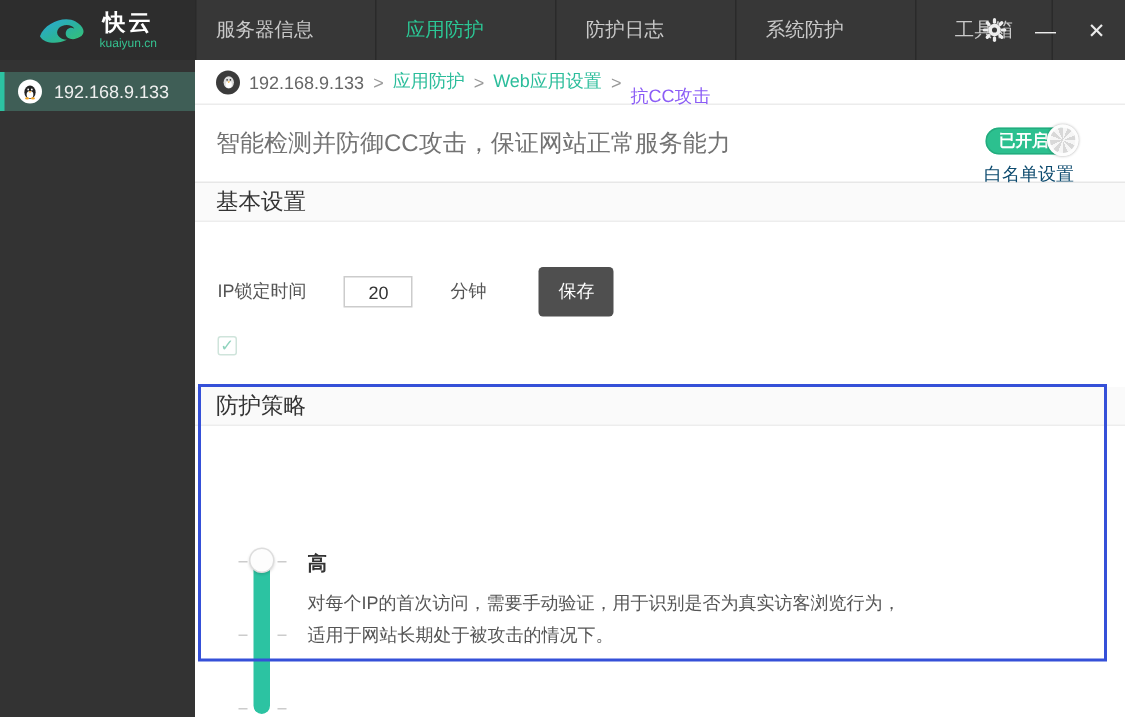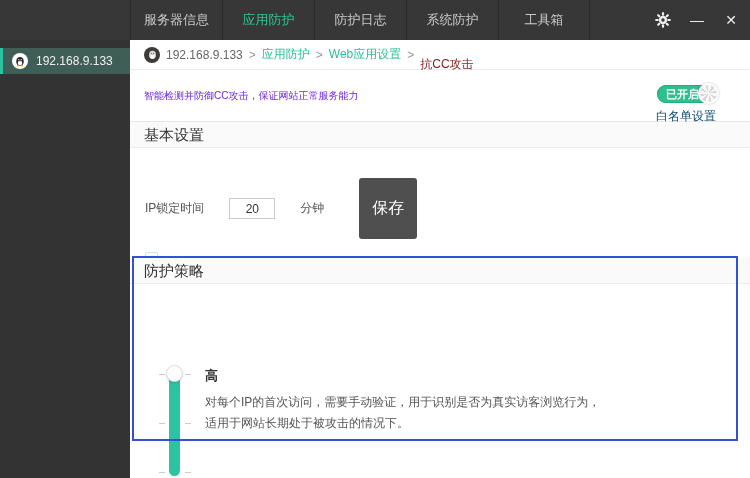--- a/index.html
+++ b/index.html
@@ -7,21 +7,21 @@
   body { font-family:"Liberation Sans","DejaVu Sans",sans-serif; }
   .app { position:relative; width:750px; height:478px; background:#fff; overflow:hidden; }
 
   
   .titlebar { position:absolute; left:0; top:0; width:750px; height:40px; background:#373737; }
   .logo-block { position:absolute; left:0; top:0; width:130px; height:40px; background:#2d2d2d;
     display:flex; align-items:center; justify-content:center; gap:5px; }
   .logo-text { display:flex; flex-direction:column; align-items:center; line-height:1; }
   .logo-name { color:#fff; font-size:15px; font-weight:bold; letter-spacing:2px; }
   .logo-domain { color:#35c08f; font-size:8px; margin-top:2px; }
-  .nav { position:absolute; left:130px; top:0; height:42px; display:flex; }
+  .nav { position:absolute; left:130px; top:0; height:42px; display:flex;gap:28px; }
   .nav-item { width:92px; height:40px; line-height:40px; text-align:center; font-size:13px;
     color:#c9c9c9; border-left:1px solid #2a2a2a; cursor:pointer; }
   .nav-item:last-child { border-right:1px solid #2a2a2a; }
   .nav-item.active { color:#2bc795; }
   .win-controls { position:absolute; right:10px; top:0; height:40px; display:flex; align-items:center; gap:16px; }
   .win-btn { color:#ececec; font-size:14px; width:18px; text-align:center; cursor:pointer; }
   .gear-wrap { width:18px; height:18px; cursor:pointer; }
 
   
   .sidebar { position:absolute; left:0; top:40px; width:130px; height:438px; background:#333; }
@@ -32,44 +32,44 @@
   .tux-circle.dark { background:#3b3b3b; }
   .server-ip { color:#efefef; font-size:12px; }
 
   
   .main { position:absolute; left:130px; top:40px; width:620px; height:438px; background:#fff; }
 
   .breadcrumb { height:30px; border-bottom:1px solid #ececec; display:flex; align-items:center;
     gap:6px; padding:0 14px; font-size:12px; color:#666; }
   .bc-link { color:#2bbd9b; cursor:pointer; }
   .bc-sep { color:#999; }
-  .bc-current { color:#7f1d1d;margin-top:20px; }
+  .bc-current { color:#8b5cf6;margin-top:20px; }
 
   .overview { position:relative; height:52px; border-bottom:1px solid #e7e7e7; }
   .overview-desc { position:absolute; left:14px; top:50%; transform:translateY(-50%);
-    font-size:10px; color:#6d28d9; }
+    font-size:16px; color:#737373; }
   .overview-right { position:absolute; right:34px; top:15px; display:flex; flex-direction:column;
     align-items:center; gap:5px; }
   .toggle-pill { position:relative; width:58px; height:18px; background:#2cc08f; border-radius:10px;
     color:#fff; font-size:11px; font-weight:bold; line-height:18px; text-align:left; padding-left:9px;
     box-shadow:inset 0 0 0 1px #24ab7e; cursor:pointer; }
   .toggle-knob { position:absolute; right:-4px; top:-2px; width:21px; height:21px; border-radius:50%;
     background:repeating-conic-gradient(#f6f6f6 0deg 22deg, #d8d8d8 22deg 45deg);
     border:2px solid #fdfdfd; box-shadow:0 0 2px rgba(0,0,0,.35); }
   .whitelist-link { font-size:12px; color:#0c4a6e; cursor:pointer; }
 
   .section-header { height:26px; line-height:25px; background:#fafafa; border-bottom:1px solid #ededed;
     padding-left:14px; font-size:15px; color:#333; }
 
   .settings { position:relative; height:110px; }
   .ip-row { display:flex; align-items:center; gap:25px; padding:30px 0 0 15px; font-size:12px; color:#555; }
   .ip-input { width:46px; height:21px; border:1px solid #ccc; text-align:center; font-size:12px;
     color:#333; outline:none; font-family:inherit; }
-  .save-btn { margin-left:10px; background:#4f4f4f; color:#fff; border:none; font-size:16px;
-    padding:20px 13px; border-radius:3px; cursor:pointer; font-family:Liberation Serif, serif; }
+  .save-btn { margin-left:10px; background:#4f4f4f; color:#fff; border:none; font-size:12px;
+    padding:8px 13px; border-radius:3px; cursor:pointer; font-family:Liberation Serif, serif; }
   .check-row { display:flex; align-items:center; gap:6px; margin:13px 0 0 15px; }
   .checkbox { width:13px; height:13px; border:1px solid #cfe4db; background:#fff; border-radius:2px;
     font-size:11px; line-height:12px; text-align:center; color:#8fd3bd; cursor:pointer; }
   .check-label { font-size:12px; color:#b8b8b8; }
 
   .policy { position:absolute; left:0; top:218px; width:620px; }
   .policy-content { position:relative; height:200px; }
   .slider-track { position:absolute; left:39px; top:86px; width:11px; height:106px;
     background:#2cc3a2; border-radius:6px; cursor:pointer; }
   .slider-knob { position:absolute; left:36px; top:81px; width:17px; height:17px; border-radius:50%;
@@ -81,20 +81,36 @@
 
   .blue-box { position:absolute; left:2px; top:216px; width:606px; height:185px;
     border:2px solid #3550d8; pointer-events:none; z-index:5; }
 </style>
 </head>
 <body>
 
 <div class="app">
 
   <div class="titlebar">
+    <div class="logo-block">
+      <svg width="36" height="22" viewBox="0 0 44 26">
+        <defs>
+          <linearGradient id="lg" x1="0" y1="0" x2="1" y2="1">
+            <stop offset="0" stop-color="#29a8dd"></stop>
+            <stop offset="0.55" stop-color="#2bb39b"></stop>
+            <stop offset="1" stop-color="#39c46e"></stop>
+          </linearGradient>
+        </defs>
+        <path fill="url(#lg)" d="M2 18 C6 7 22 1 31 6 C38 10 40 16 34 19 C29 22 23 20 23 16 C23 12 27 10 30 12 C28 8 20 8 17 12 C14 16 18 21 24 21 C16 25 5 24 2 18 Z"></path>
+      </svg>
+      <div class="logo-text">
+        <span class="logo-name">快云</span>
+        <span class="logo-domain">kuaiyun.cn</span>
+      </div>
+    </div>
     <div class="nav">
       <div class="nav-item">服务器信息</div>
       <div class="nav-item active">应用防护</div>
       <div class="nav-item">防护日志</div>
       <div class="nav-item">系统防护</div>
       <div class="nav-item">工具箱</div>
     </div>
     <div class="win-controls">
       <div class="gear-wrap">
         <svg width="18" height="18" viewBox="0 0 20 20">

